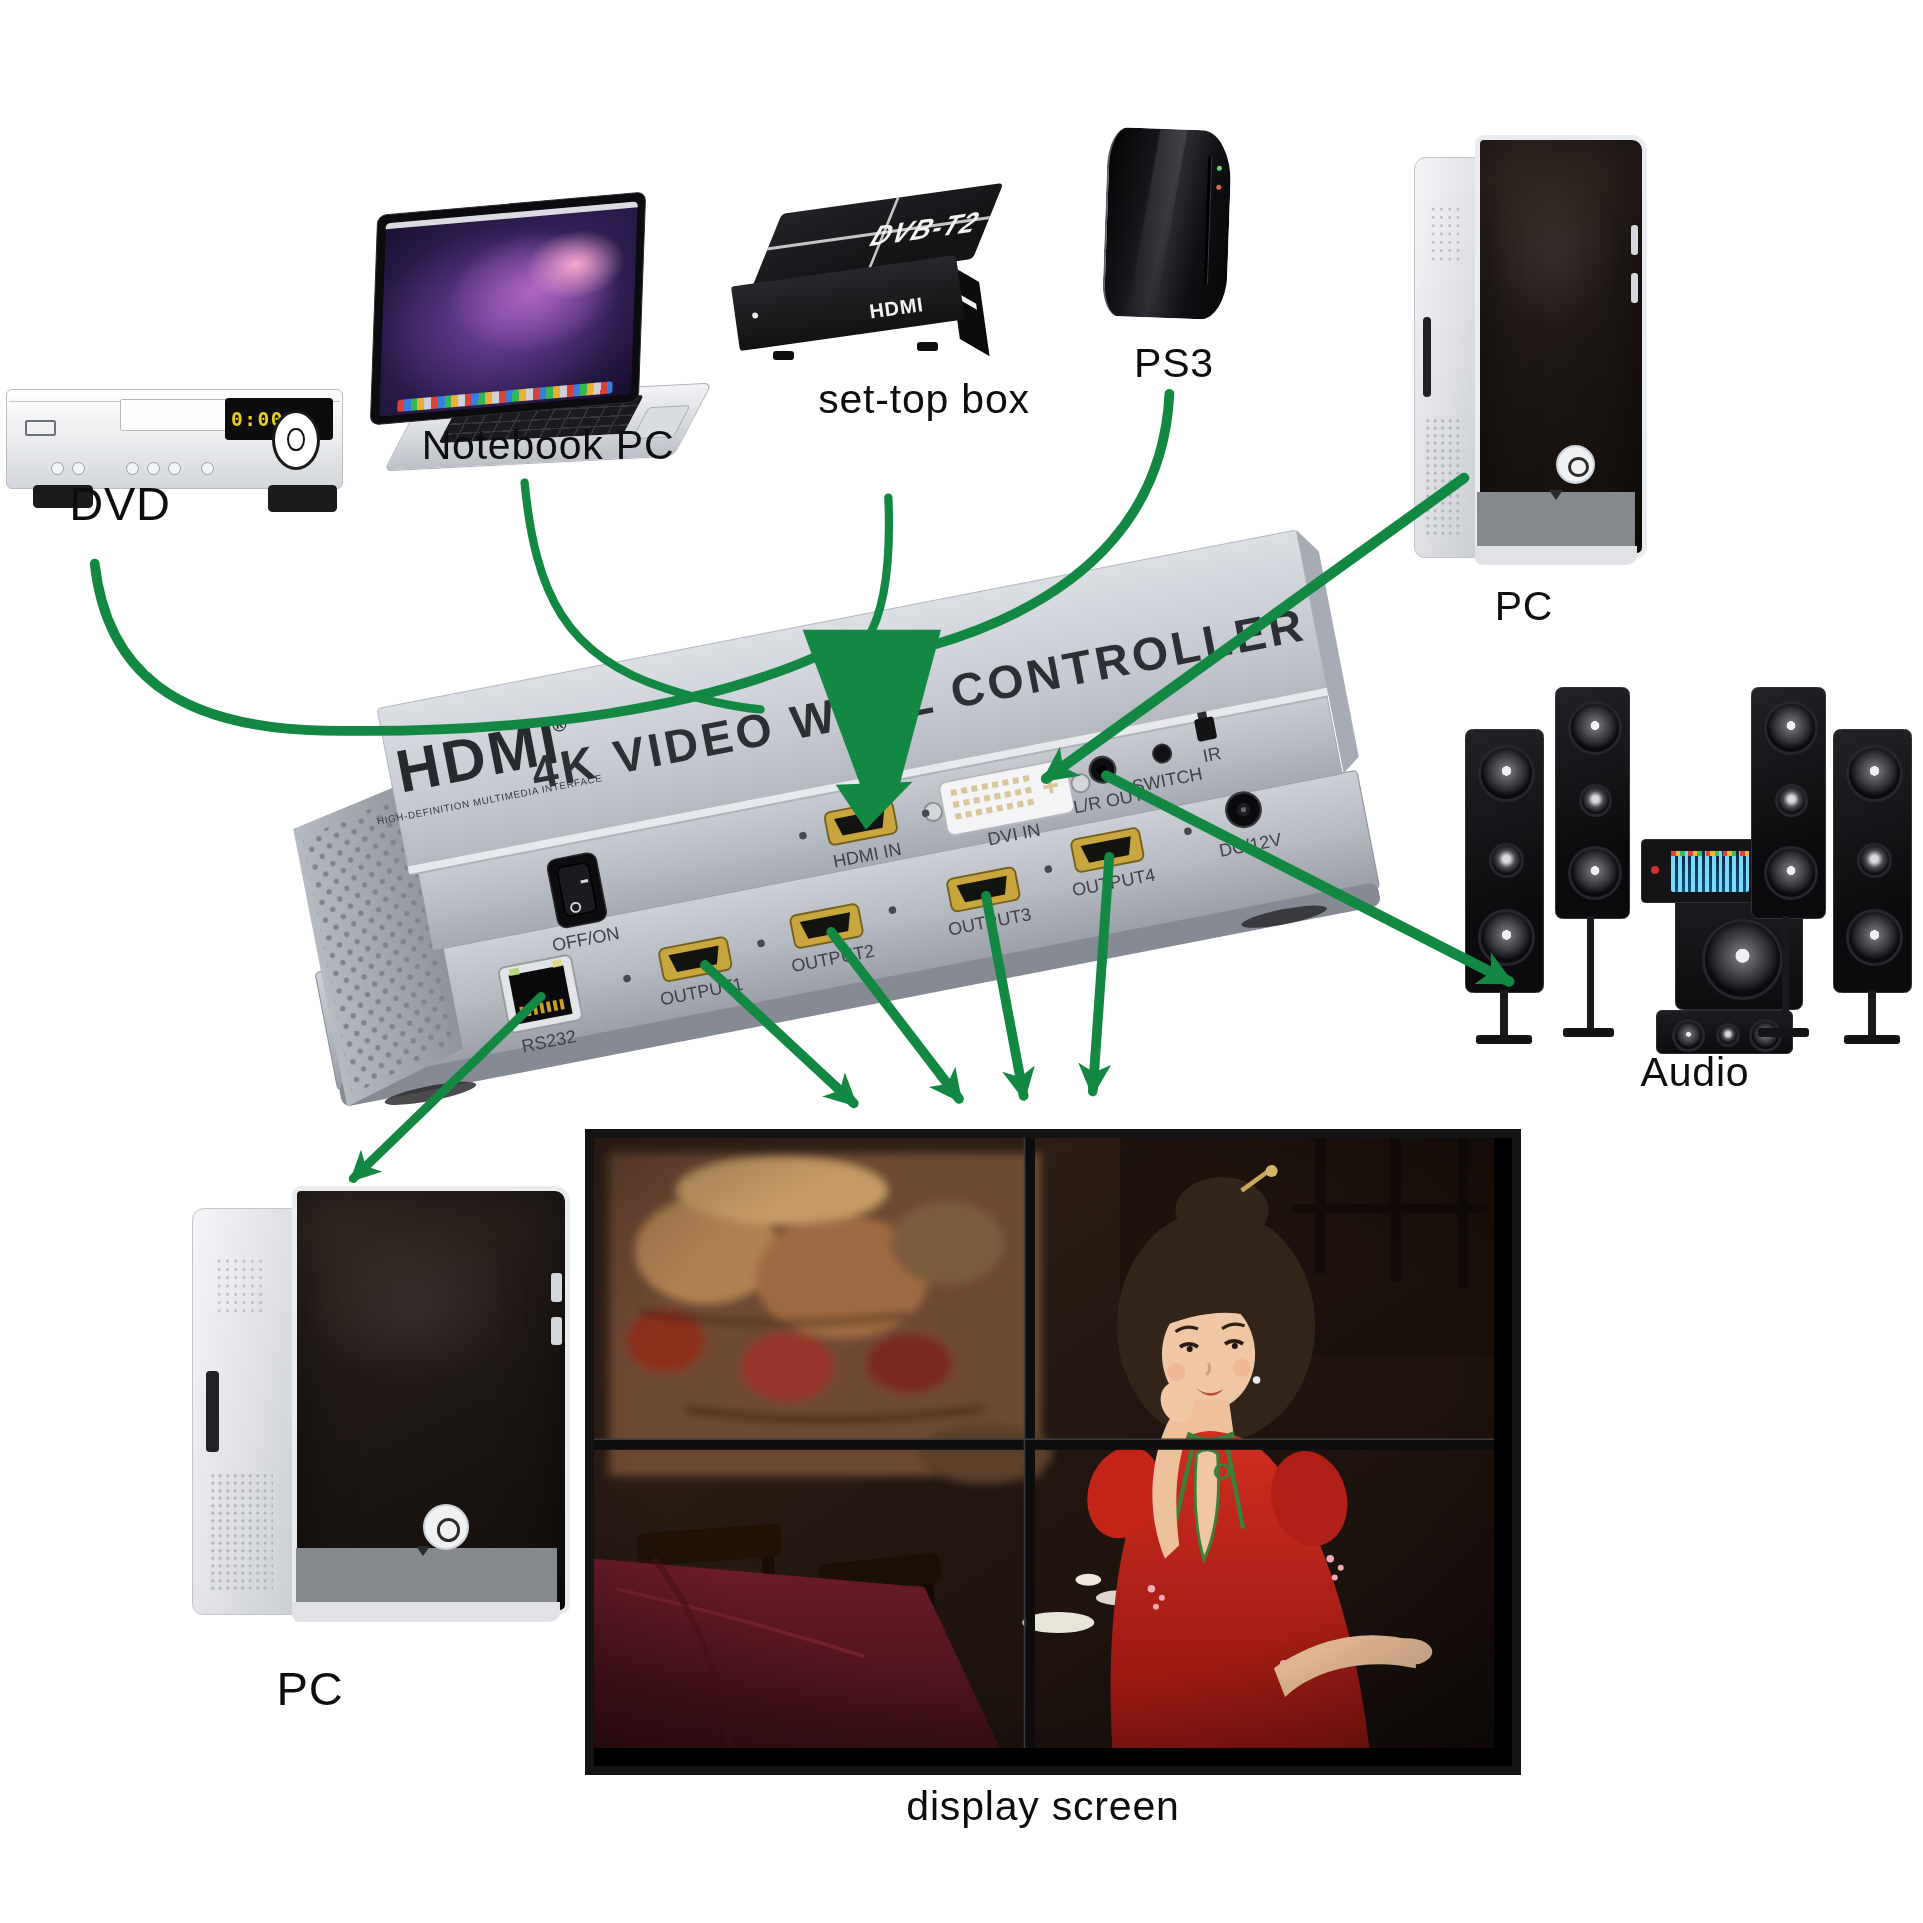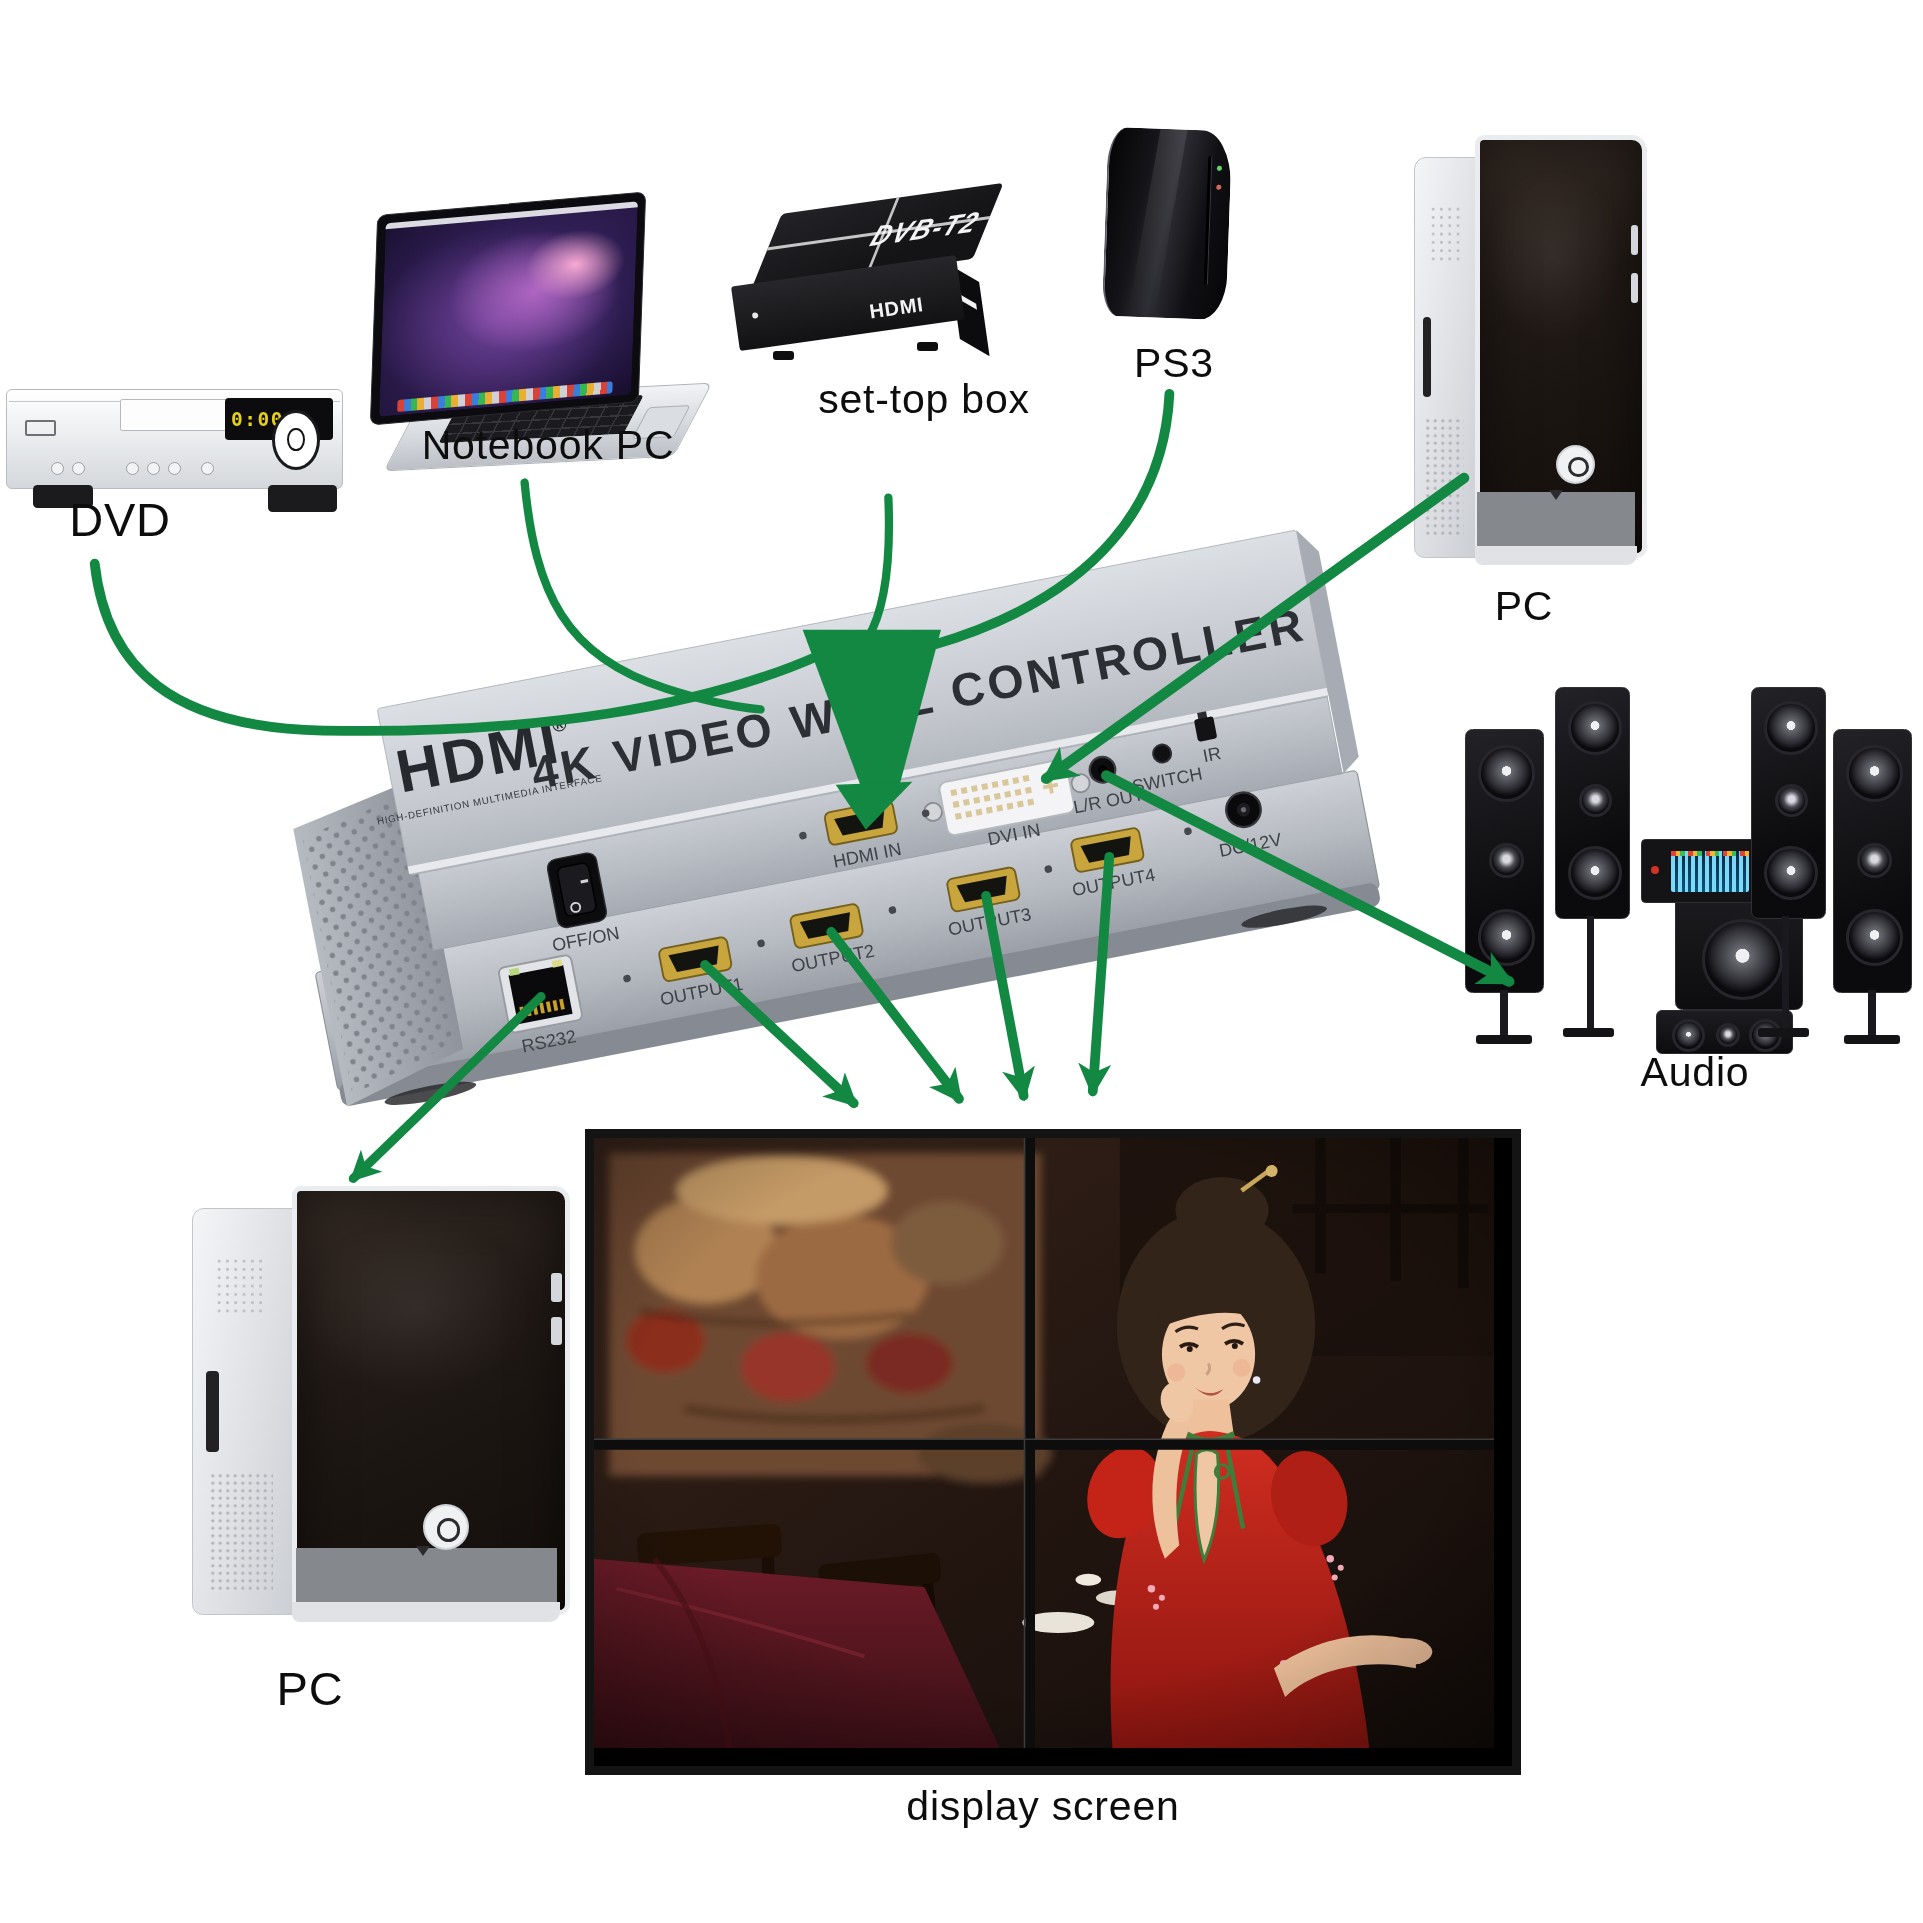--- a/index.html
+++ b/index.html
@@ -541,21 +541,21 @@
       <path d="M720,1326 L470,1568" stroke-width="12" marker-end="url(#ah)"></path>
       <path d="M938,1284 L1136,1468" stroke-width="13" marker-end="url(#ah)"></path>
       <path d="M1106,1240 L1276,1462" stroke-width="13" marker-end="url(#ah)"></path>
       <path d="M1312,1192 L1362,1458" stroke-width="13" marker-end="url(#ah)"></path>
       <path d="M1476,1140 L1454,1452" stroke-width="13" marker-end="url(#ah)"></path>
     </g>
     <path d="M1068,838 L1252,838 L1196,1048 L1146,1048 Z" fill="#128843"></path>
     <path d="M1112,1044 L1214,1040 L1152,1104 Z" fill="#128843"></path>
   </svg>
 
-  <div class="lbl lbl-big" style="left:120px;top:492px;text-align:center;">DVD</div>
+  <div class="lbl lbl-big" style="left:120px;top:476px;text-align:center;">DVD</div>
   <div class="lbl" style="left:548px;top:422px;">Notebook PC</div>
   <div class="lbl" style="left:888px;top:376px;margin-left:36px;">set-top box</div>
   <div class="lbl" style="left:1174px;top:340px;">PS3</div>
   <div class="lbl" style="left:1524px;top:583px;">PC</div>
   <div class="lbl" style="left:1695px;top:1049px;">Audio</div>
   <div class="lbl lbl-big" style="left:310px;top:1661px;">PC</div>
   <div class="lbl" style="left:1043px;top:1783px;">display screen</div>
 </div>
 
 

